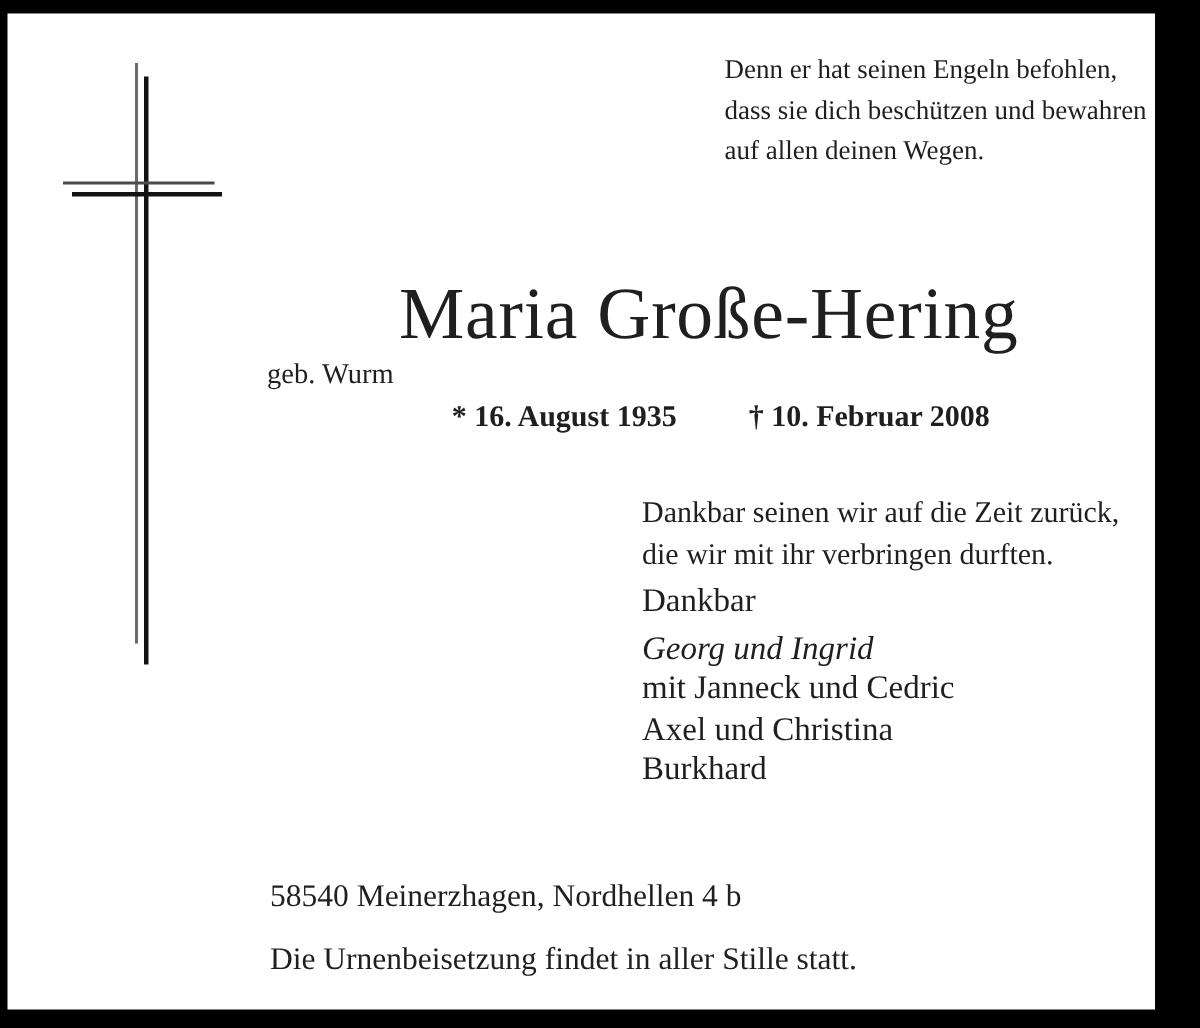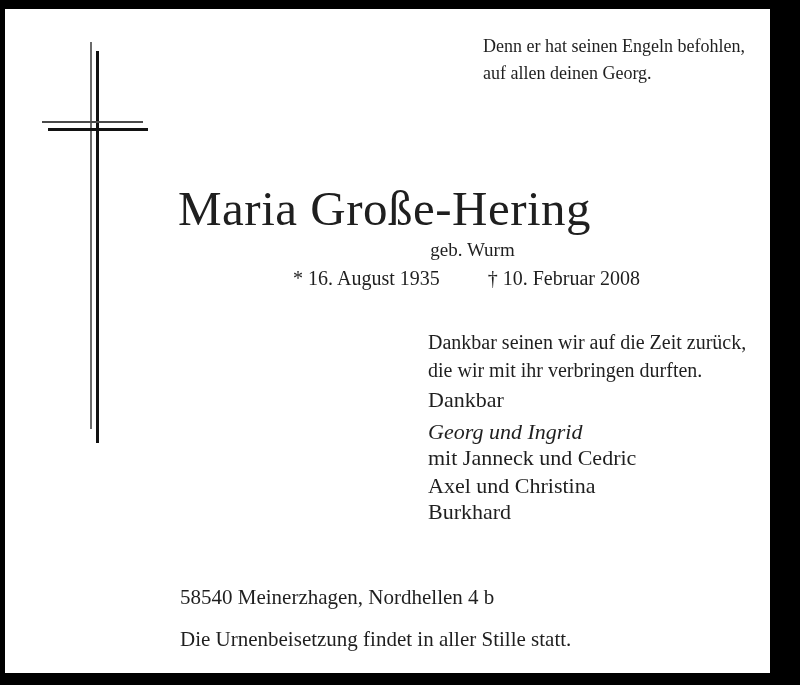--- a/index.html
+++ b/index.html
@@ -34,32 +34,32 @@
     left: 483px; top: 33px;
     font-size: 18px; line-height: 27px;
   }
   .intro {
     left: 178px; top: 118px; width: 589px;
     font-size: 20px; line-height: 27px;
   }
   .intro .justify-line { text-align: justify; text-align-last: justify; }
   .name-block {
     left: 178px; top: 183px; width: 589px;
+    text-align: center;
     font-size: 49px; line-height: 52px;
     letter-spacing: 0.5px;
   }
   .birth-name {
     left: 178px; top: 240px; width: 589px;
-    text-align: center;
     font-size: 19px; line-height: 20px;
   }
   .dates-row {
-    left: 172px; top: 267px; width: 589px;
+    left: 186px; top: 267px; width: 589px;
     display: flex; justify-content: center; gap: 48px;
-    font-size: 20px; line-height: 22px;
+    font-size: 20px; line-height: 22px; font-weight: bold;
   }
   .tribute {
     left: 428px; top: 328px;
     font-size: 20px; line-height: 28px;
   }
   .mourners {
     left: 428px; top: 387px;
     font-size: 22px;
   }
   .mourner-line { line-height: 26px; }
@@ -85,21 +85,22 @@
 
   <div>
     <div class="cross-line cross-v-light"></div>
     <div class="cross-line cross-v-dark"></div>
     <div class="cross-line cross-h-light"></div>
     <div class="cross-line cross-h-dark"></div>
   </div>
 
   <div class="txt quote">
     <div>Denn er hat seinen Engeln befohlen,</div>
-    <div>auf allen deinen Georg.</div>
+    <div>dass sie dich beschützen und bewahren</div>
+    <div>auf allen deinen Wegen.</div>
   </div>
 
 
   <div class="txt name-block">Maria Große-Hering</div>
 
   <div class="txt birth-name">geb. Wurm</div>
 
   <div class="txt dates-row">
     <span>* 16. August 1935</span>
     <span>† 10. Februar 2008</span>

